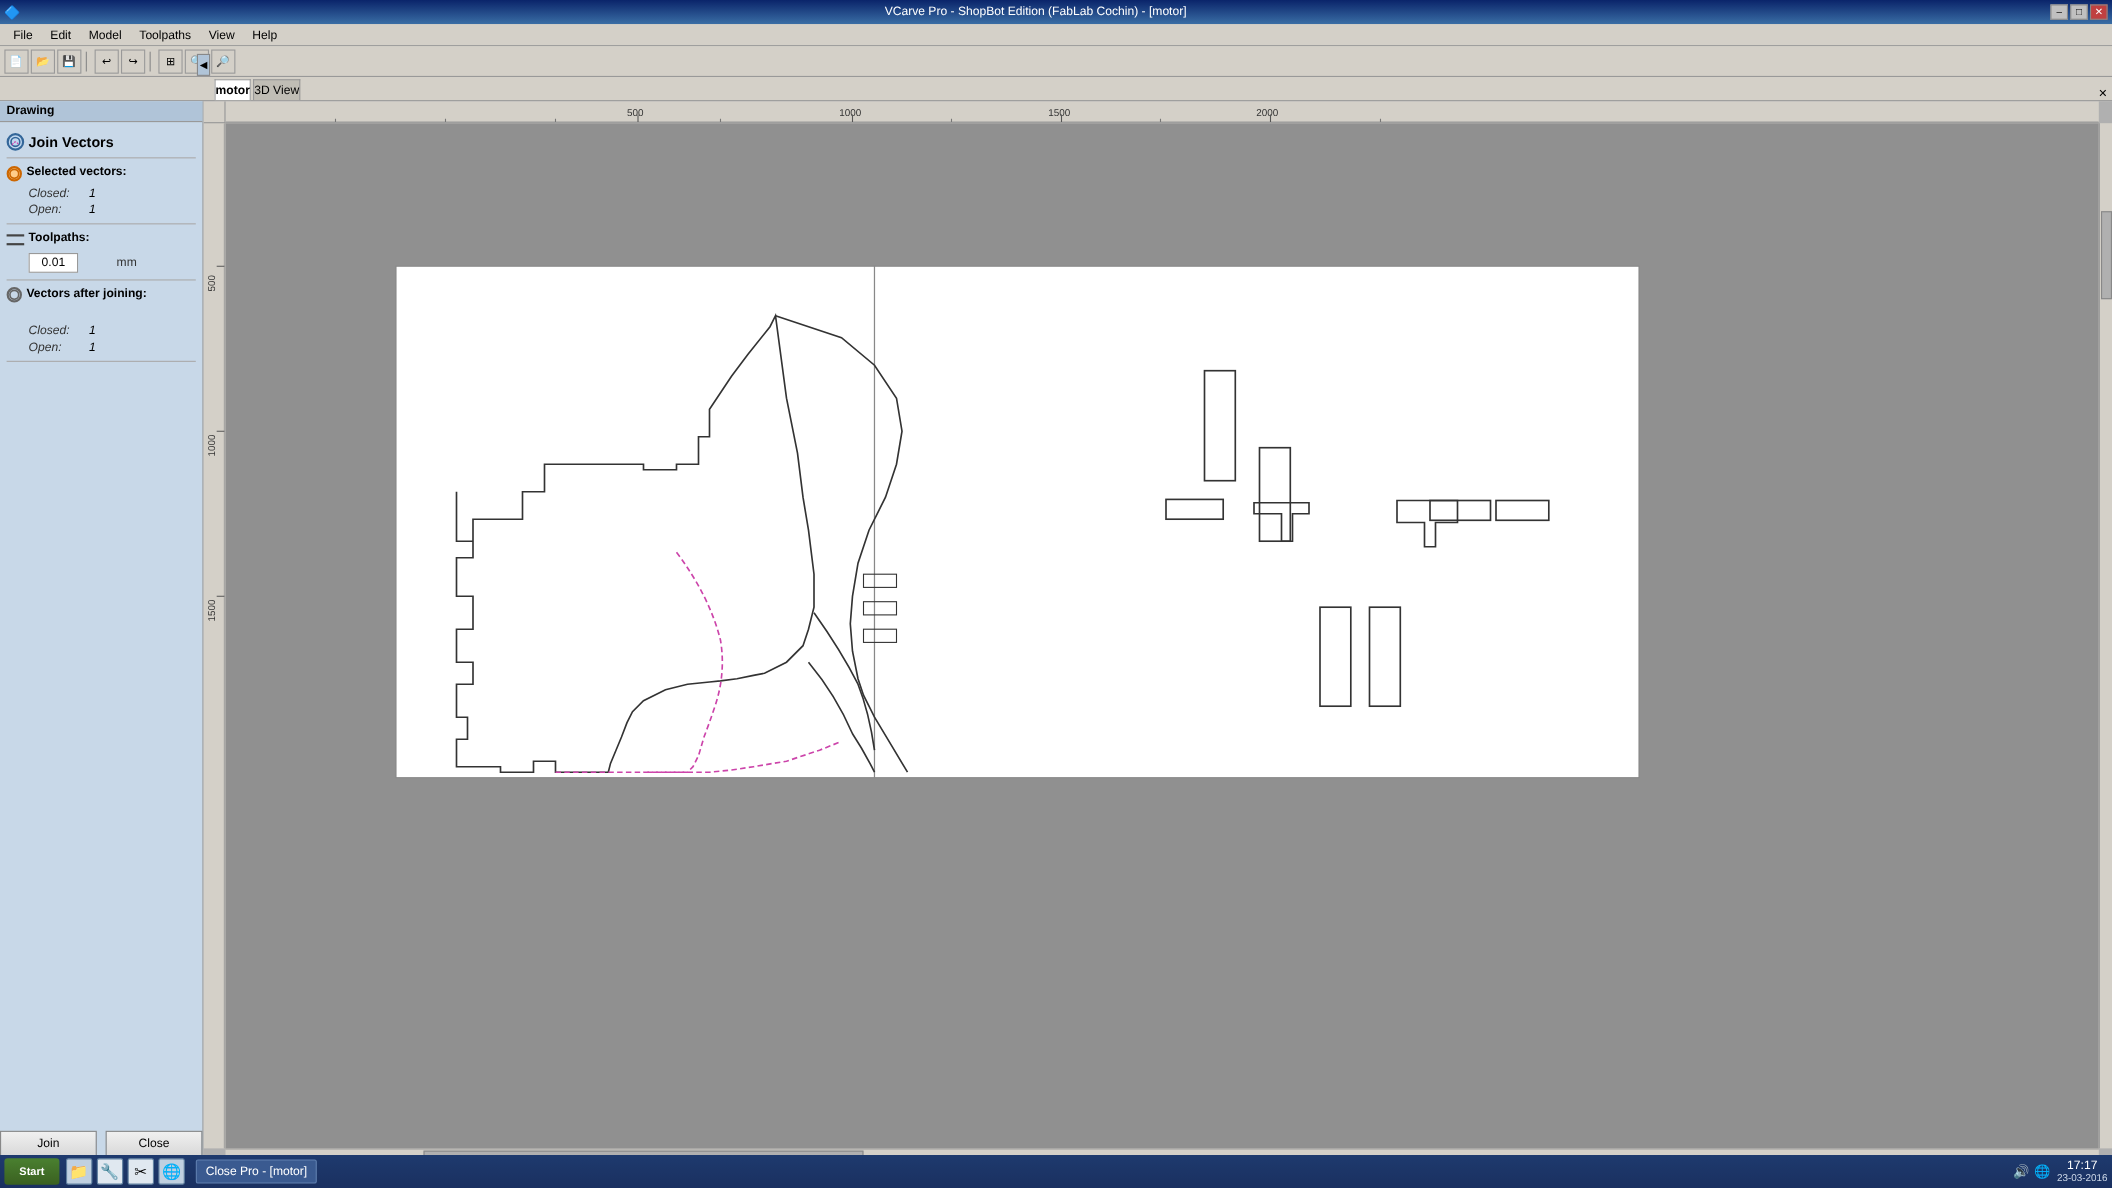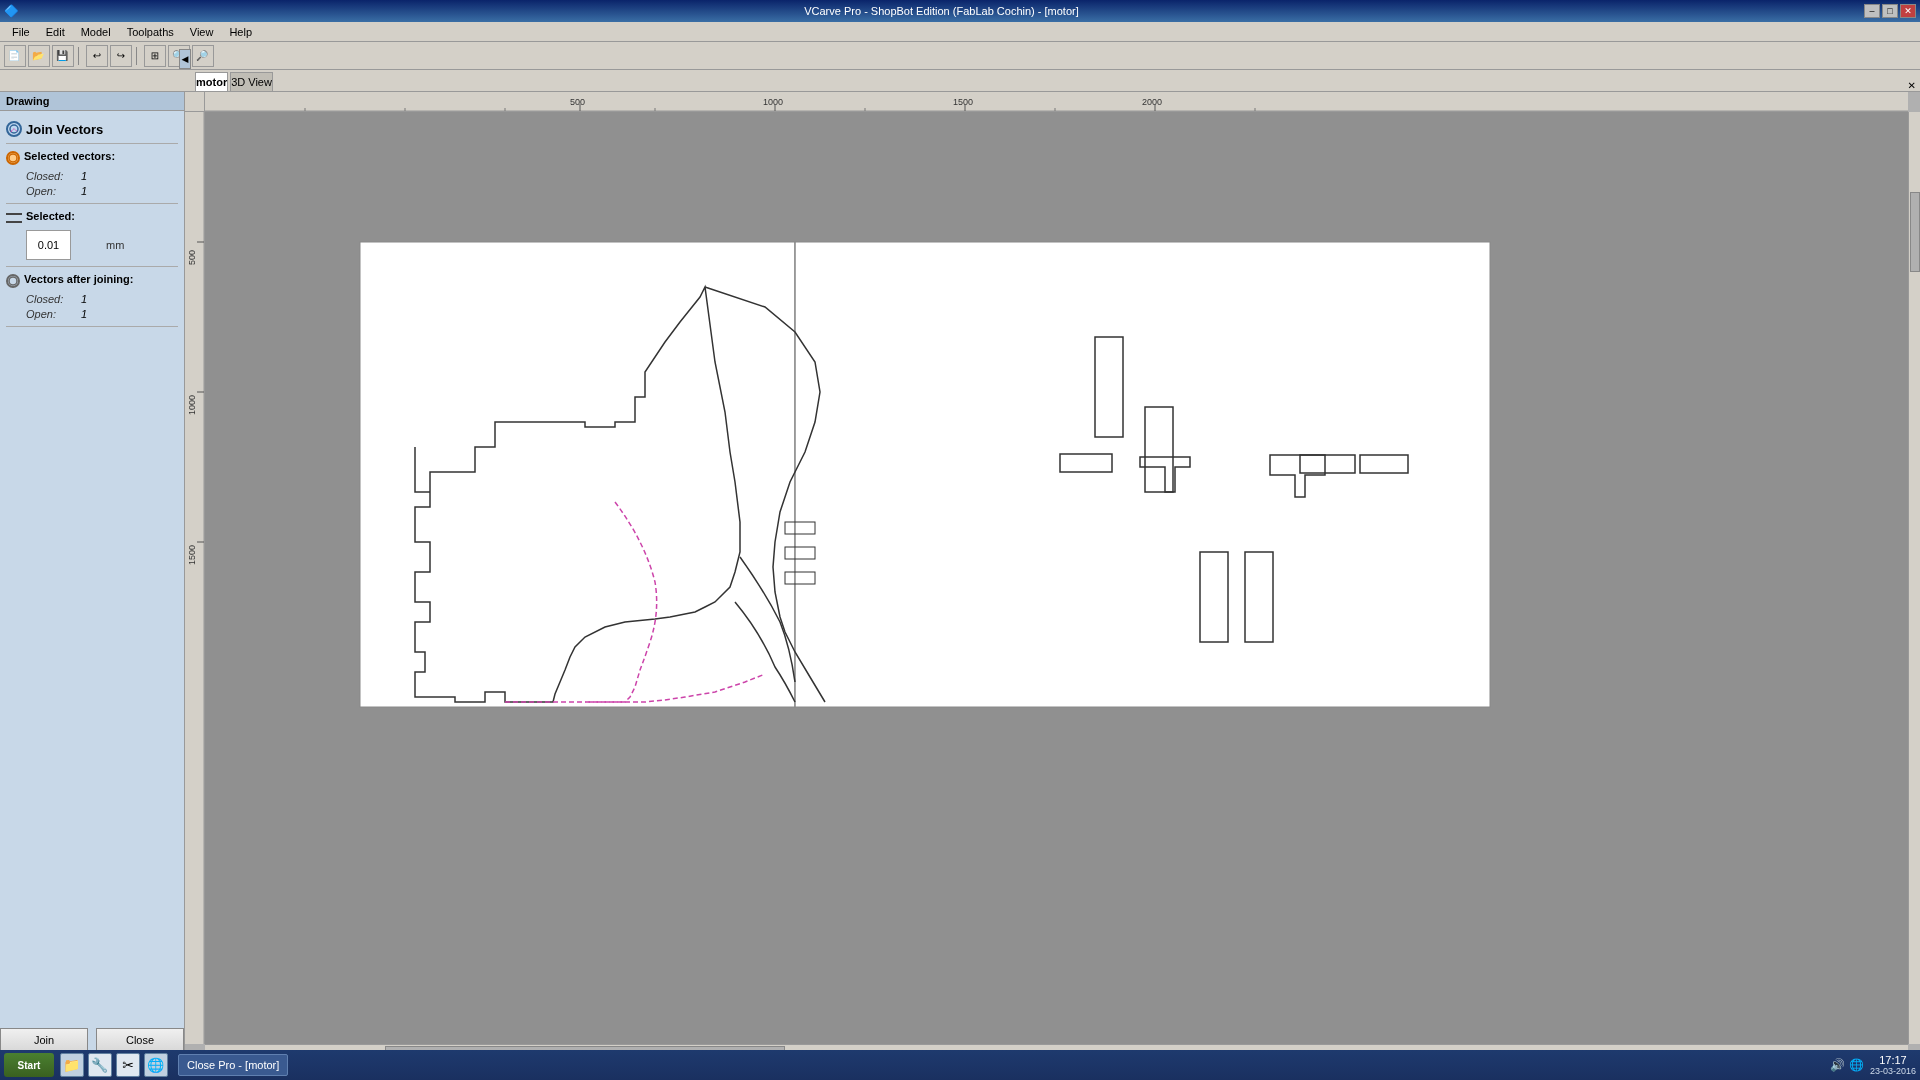--- a/index.html
+++ b/index.html
@@ -126,21 +126,21 @@
 
     .tolerance-row {
       display: flex;
       align-items: center;
       gap: 4px;
       margin-bottom: 6px;
       padding-left: 20px;
     }
     .tolerance-input {
       width: 45px;
-      height: 30px;
+      height: 18px;
       border: 1px solid #999;
       background: white;
       font-size: 11px;
       padding: 1px 3px;
       text-align: center;
     }
     .unit-label { font-size: 11px; color: #333; margin-left: 31px; }
 
     .separator { border-top: 1px solid #aaa; margin: 6px 0; }
 
@@ -442,32 +442,32 @@
           <span class="field-label">Open:</span>
           <span class="field-value">1</span>
         </div>
       </div>
 
       <div class="separator"></div>
 
       <div>
         <div style="display:flex;align-items:center;gap:4px;margin-bottom:4px;">
           <div style="width:16px;height:10px;border-top:2px solid #444;border-bottom:2px solid #444;flex-shrink:0;"></div>
-          <span class="section-heading">Selected:</span>
+          <span class="section-heading">Toolpaths:</span>
         </div>
         <div class="tolerance-row">
           <input type="text" class="tolerance-input" value="0.01" style="">
           <span class="unit-label">mm</span>
         </div>
       </div>
 
       <div class="separator"></div>
 
       <div>
-        <div style="display:flex;align-items:center;gap:4px;margin-bottom:4px;">
+        <div style="display:flex;align-items:flex-start;gap:4px;margin-bottom:18px;">
           <div class="panel-icon" style="width:14px;height:14px;flex-shrink:0;border:2px solid #666;">
             <svg width="10" height="10" viewBox="0 0 10 10">
               <circle cx="5" cy="5" r="4" fill="none" stroke="#666" stroke-width="1.5"></circle>
             </svg>
           </div>
           <span class="section-heading">Vectors after joining:</span>
         </div>
         <div class="field-row">
           <span class="field-label">Closed:</span>
           <span class="field-value">1</span>

